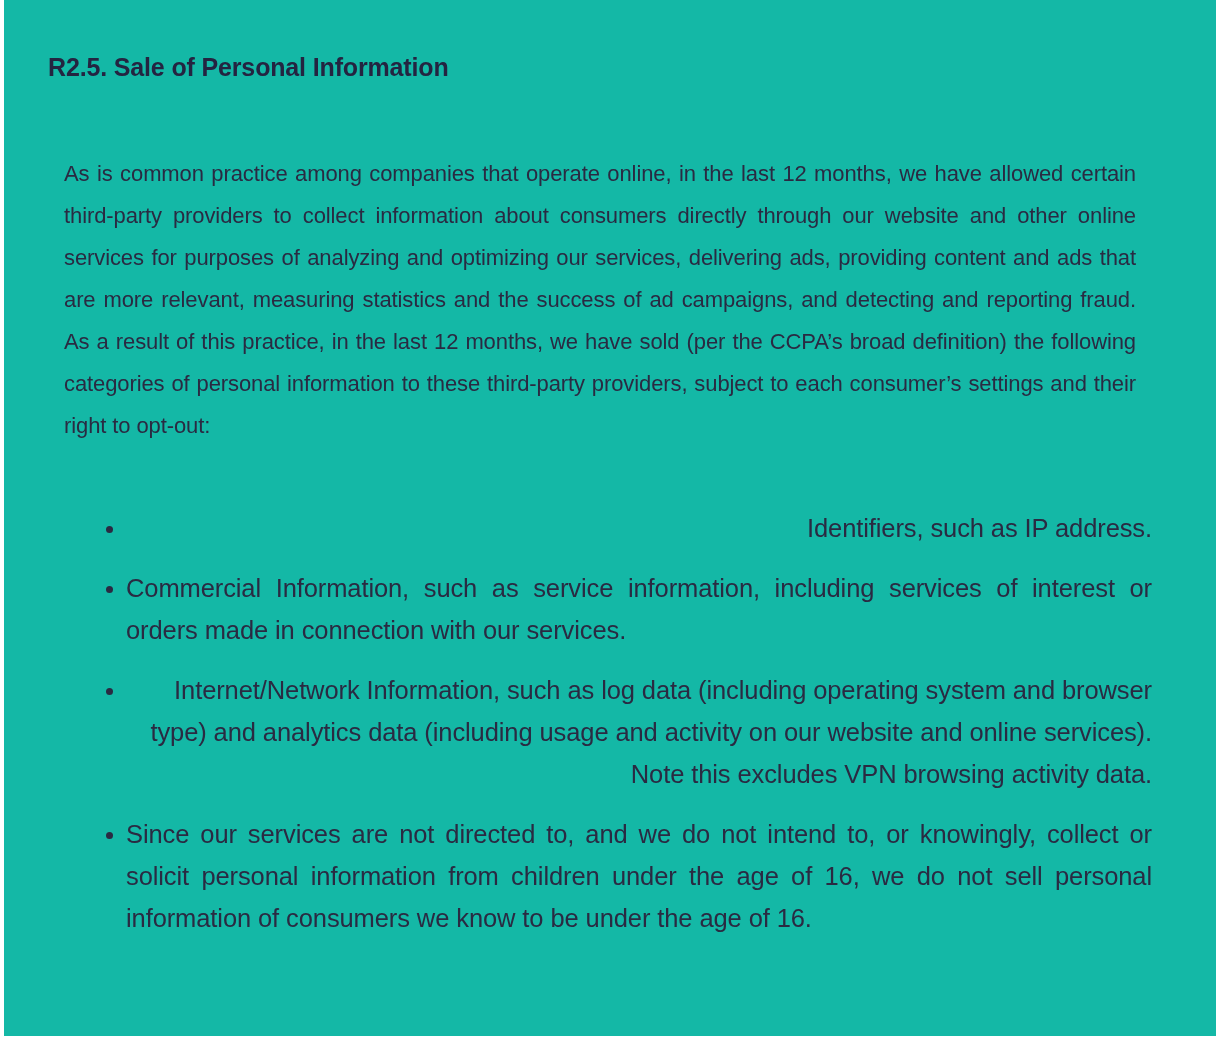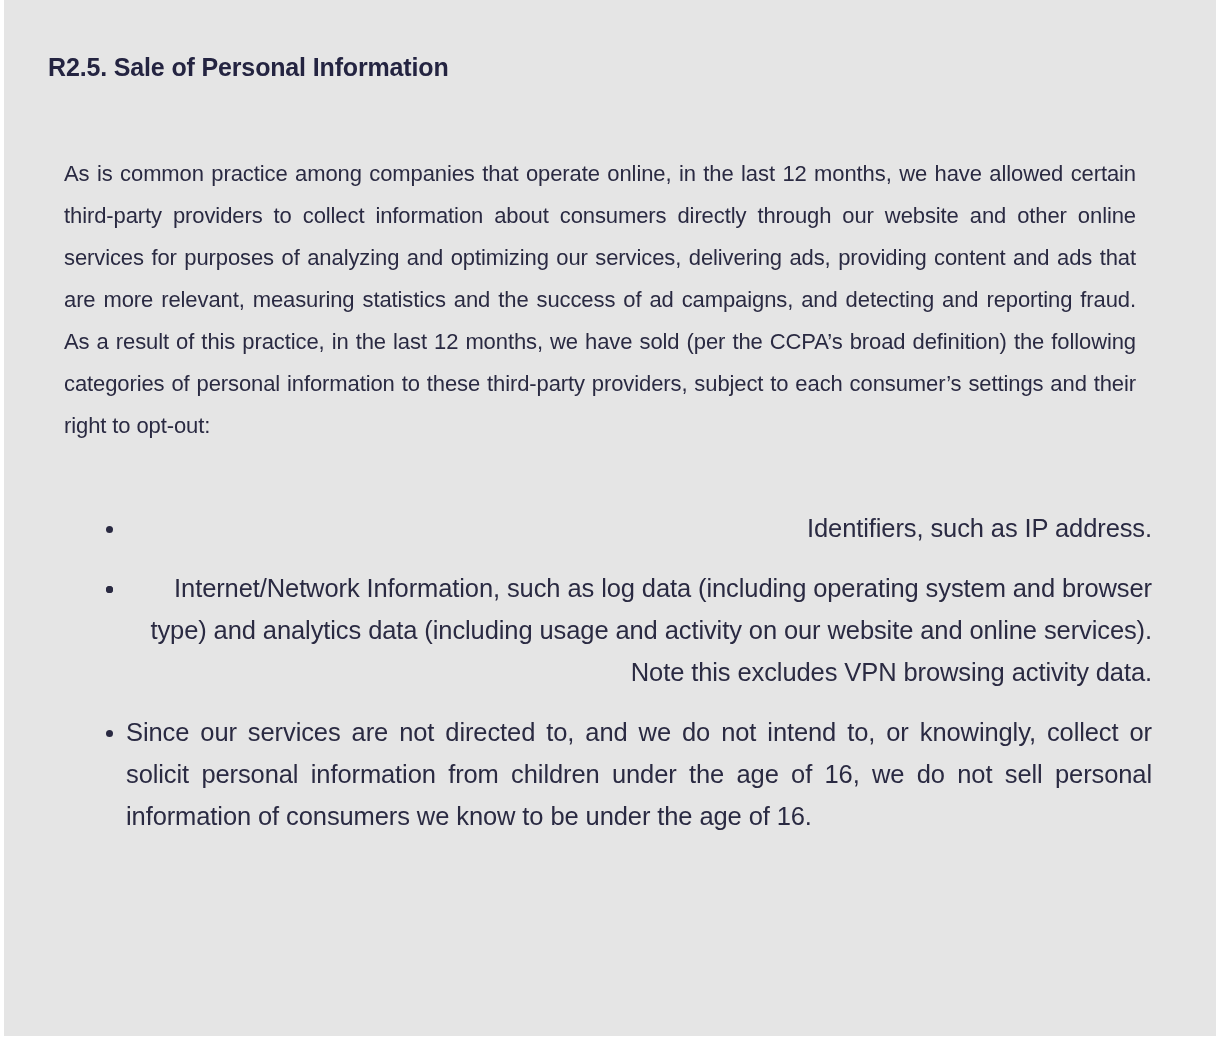--- a/index.html
+++ b/index.html
@@ -13,21 +13,21 @@
     overflow: hidden;
     font-family: "Liberation Sans", "DejaVu Sans", sans-serif;
   }
 
   #page {
     position: absolute;
     left: 4px;
     top: 0;
     width: 1212px;
     height: 1036px;
-    background: #e5e5e5;
+    background: #14b8a6;
     overflow: hidden;
   }
 
   #content {
     position: absolute;
     left: 44px;
     top: 0;
     width: 1104px;
   }
 
@@ -112,20 +112,21 @@
 
     <p class="body-paragraph">As is common practice among companies that operate online, in the last 12 months, we have allowed certain third-party providers to collect information about consumers directly through our website and other online services for purposes of analyzing and optimizing our services, delivering ads, providing content and ads that are more relevant, measuring statistics and the success of ad campaigns, and detecting and reporting fraud. As a result of this practice, in the last 12 months, we have sold (per the CCPA’s broad definition) the following categories of personal information to these third-party providers, subject to each consumer’s settings and their right to opt-out:</p>
 
     <ul class="bullet-list">
       <li class="bullet-item no-justify">
         <span class="bullet-marker"></span>
         <span>Identifiers, such as IP address.</span>
       </li>
       <li class="bullet-item">
         <span class="bullet-marker"></span>
+        <span>Commercial Information, such as service information, including services of interest or orders made in connection with our services.</span>
       </li>
       <li class="bullet-item no-justify">
         <span class="bullet-marker"></span>
         <span>Internet/Network Information, such as log data (including operating system and browser type) and analytics data (including usage and activity on our website and online services). Note this excludes VPN browsing activity data.</span>
       </li>
       <li class="bullet-item">
         <span class="bullet-marker"></span>
         <span>Since our services are not directed to, and we do not intend to, or knowingly, collect or solicit personal information from children under the age of 16, we do not sell personal information of consumers we know to be under the age of 16.</span>
       </li>
     </ul>

